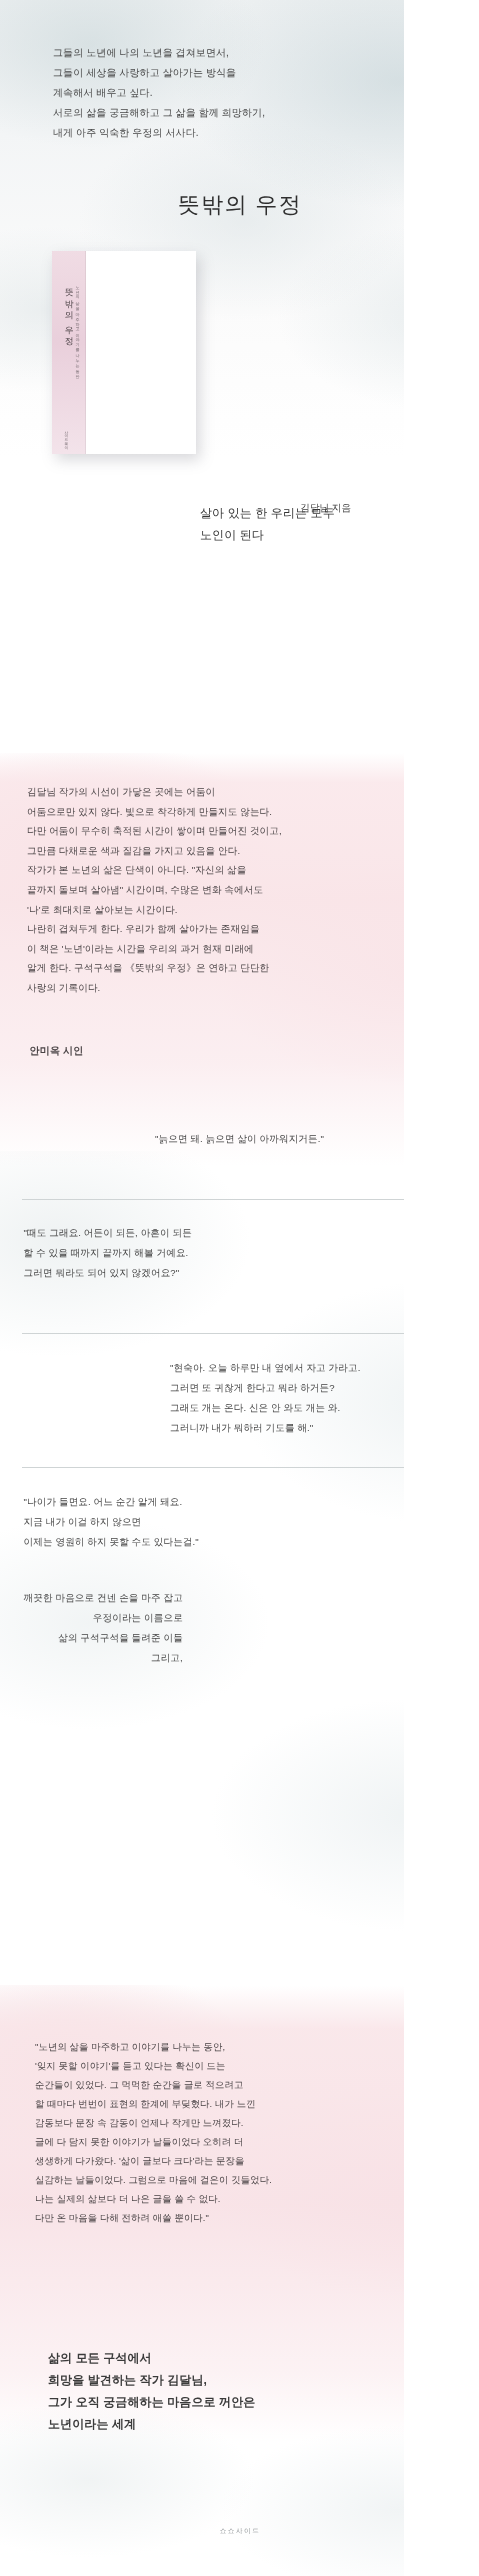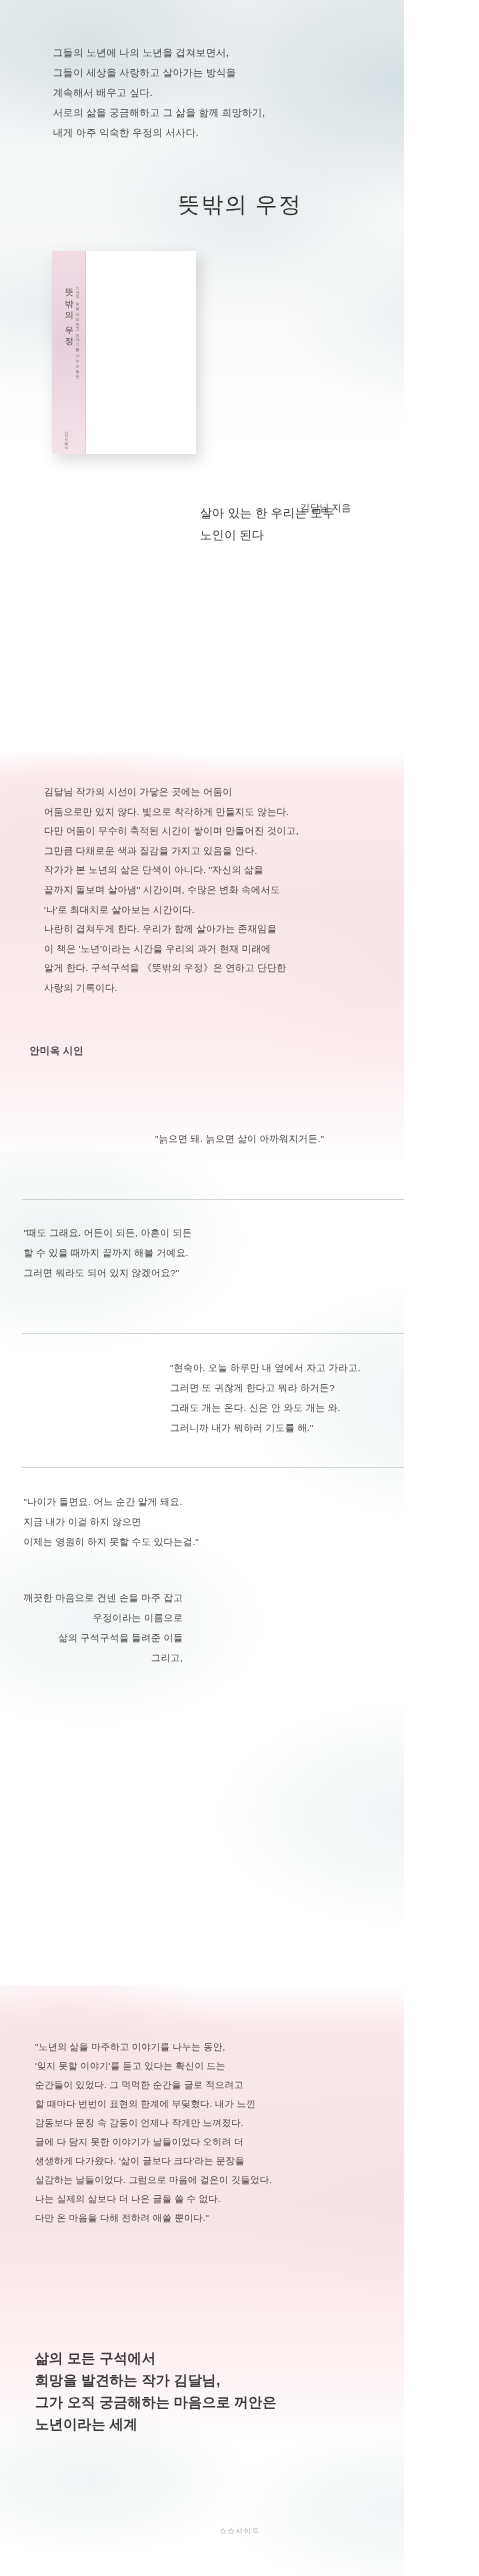--- a/index.html
+++ b/index.html
@@ -186,21 +186,21 @@
 
   
   #headline { left: 168px; top: 502px; }
   #headline .ln { font-size: 12px; line-height: 22px; color: #333; margin-left: 32px; }
   #author-line {
     position: absolute; right: 53px; top: 502px;
     font-size: 9.6px; color: #3d3d3d;
   }
 
   
-  #review { left: 44px; top: 782px; }
+  #review { left: 27px; top: 782px; }
   #review .ln { font-size: 9.6px; line-height: 19.6px; color: #4a4446; }
   #review-by {
     position: absolute; left: 29.5px; top: 1044px;
     font-size: 10px; color: #4a4446; letter-spacing: 0.2px; font-weight: bold;
   }
 
   
   .quote .ln { font-size: 9.6px; line-height: 20px; color: #454545; }
   #q1 { left: 155px; top: 1129px; }
   #q2 { left: 23.6px; top: 1223px; }
@@ -215,21 +215,21 @@
   }
   #rule1 { left: 22px; top: 1199px; width: 435px; }
   #rule2 { left: 22px; top: 1333px; width: 435px; }
   #rule3 { left: 22px; top: 1467px; width: 435px; }
 
   
   #testi { left: 35px; top: 2037px; }
   #testi .ln { font-size: 9.4px; line-height: 19px; color: #4a4446; }
 
   #closing { left: 35px; top: 2347px; }
-  #closing .ln { font-size: 14px; line-height: 22px; color: #3b3b3b; font-weight: bold; }
+  #closing .ln { font-size: 12px; line-height: 22px; color: #3b3b3b; font-weight: bold; margin-left: 13px; }
 
   #publisher {
     position: absolute; left: 0; top: 2527px; width: 480px;
     text-align: center; font-size: 6.6px; color: #8d9294; letter-spacing: 1.5px;
   }
 </style>
 </head>
 <body>
 
 <div class="page">

